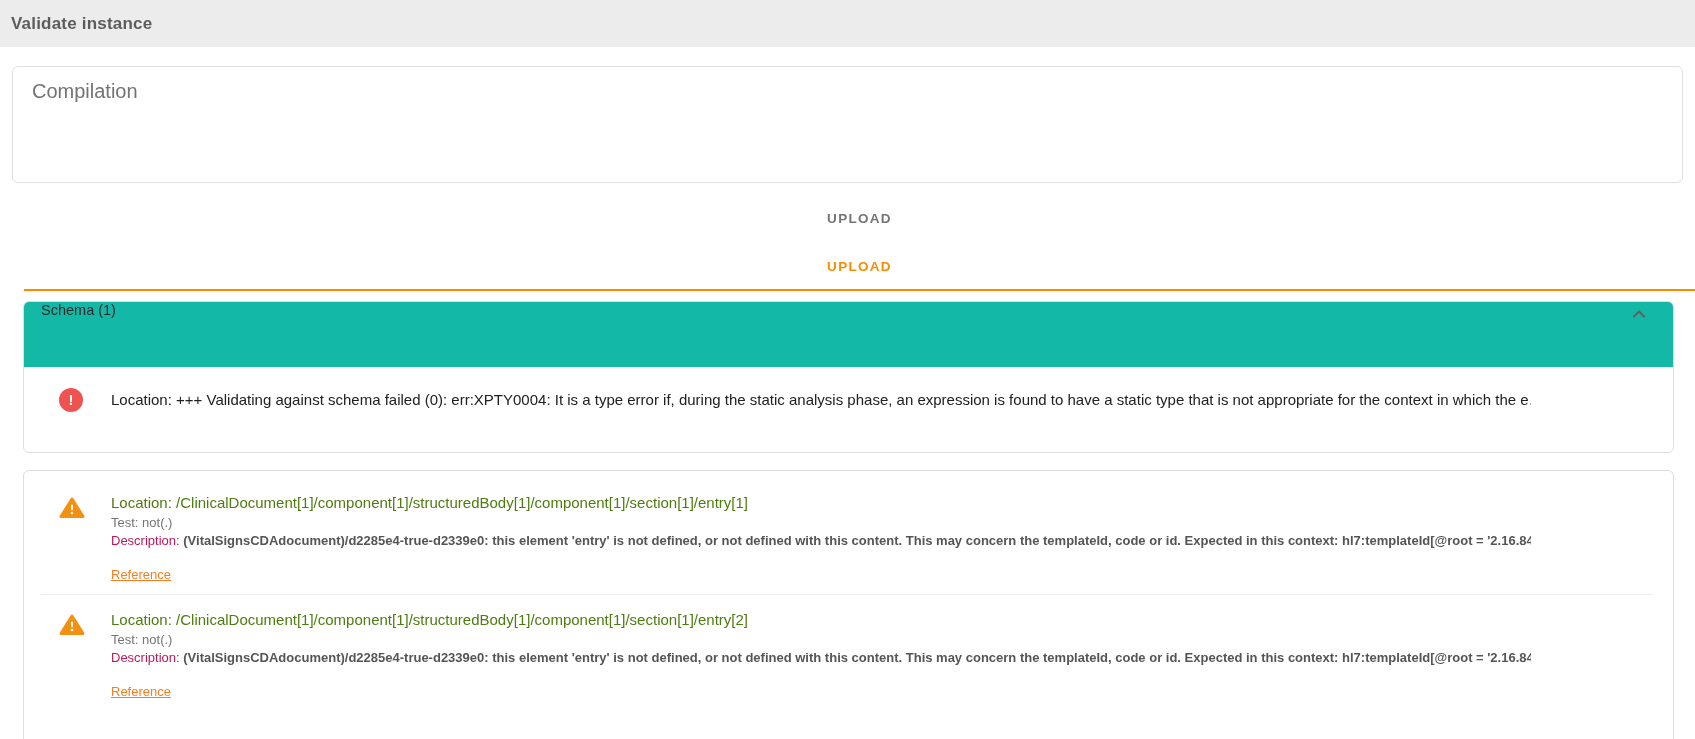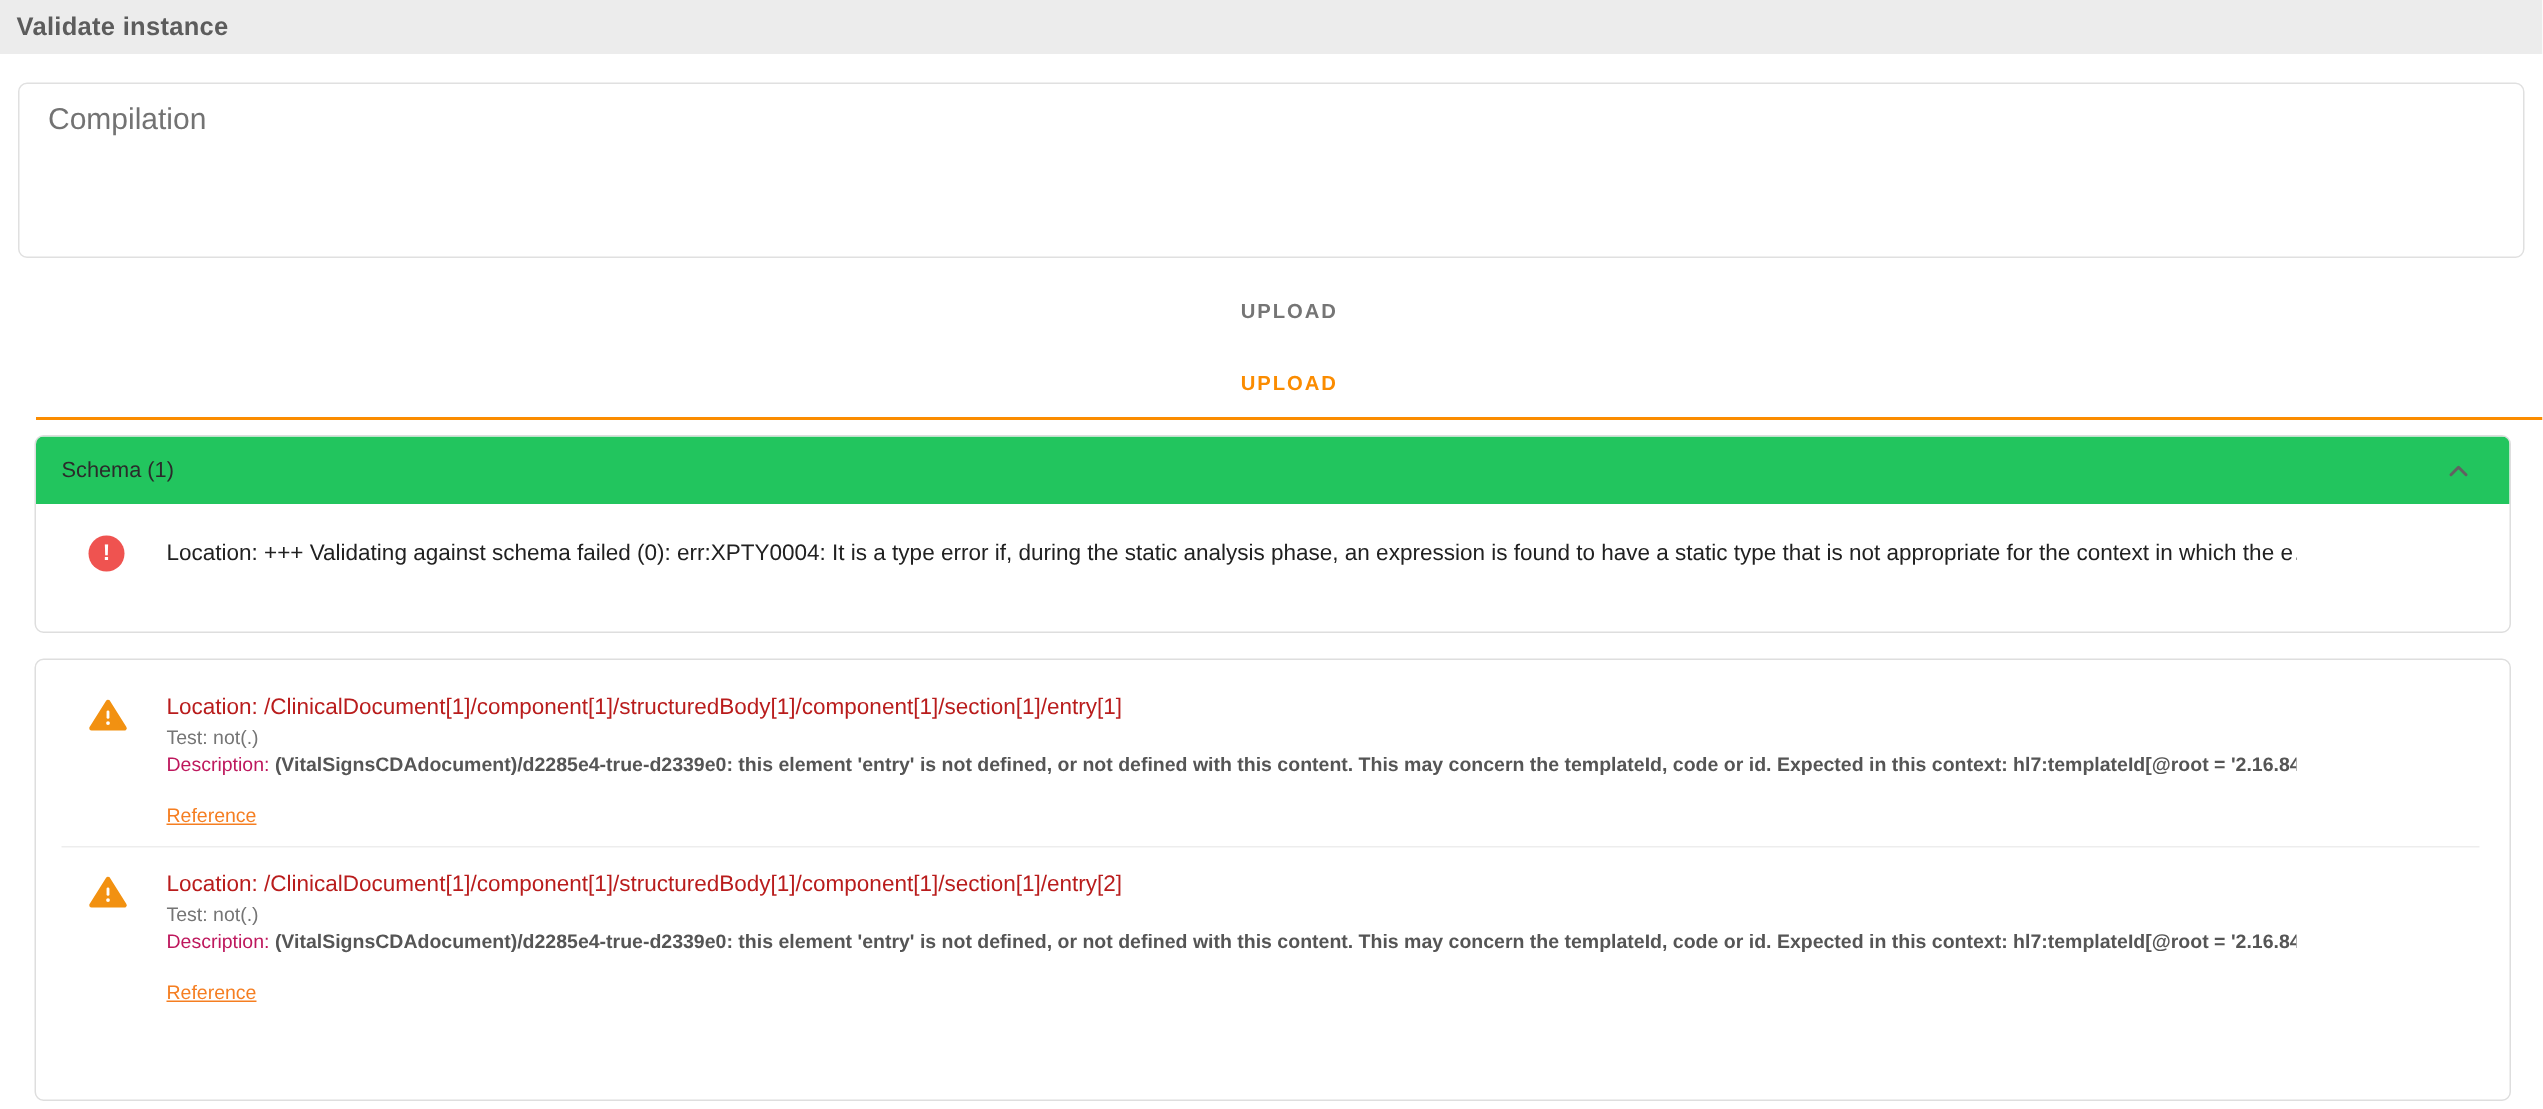--- a/index.html
+++ b/index.html
@@ -3,54 +3,54 @@
 <meta charset="utf-8">
 <style>
   * { box-sizing: border-box; margin: 0; padding: 0; }
   html, body {
     width: 1695px; height: 739px;
     background: #fff;
     font-family: "Liberation Sans", sans-serif;
     overflow: hidden;
   }
   
-  .topbar { height: 36px; background: #ececec; display: flex; align-items: center; padding: 0 11px; }
+  .topbar { height: 47px; background: #ececec; display: flex; align-items: center; padding: 0 11px; }
   .topbar h1 { font-size: 17px; font-weight: bold; color: #5c5c5c; letter-spacing: .2px; }
 
   
   .comp-card { margin: 19px 12px 0 12px; height: 117px; border: 1px solid #e0e0e0; border-radius: 6px; background: #fff; padding: 13px 19px; }
   .comp-title { font-size: 20px; font-weight: 400; color: #737373; }
   .comp-status { display: flex; align-items: center; margin-top: 27px; font-size: 13px; color: #5f6368; }
   .comp-status .ts { margin-right: 14px; color: #4a4a4a; }
   .dot { width: 13px; height: 13px; border-radius: 50%; background: #81c784; margin-right: 8px; }
   .comp-status .stat { margin-right: 10px; }
 
   
   .tabs { display: flex; margin: 12px 0 0 24px; flex-direction: column; }
   .tab { height: 48px; display: flex; align-items: center; justify-content: center; padding: 0 17px; font-size: 13.5px; font-weight: bold; letter-spacing: 1.3px; color: #757575; cursor: pointer; border-bottom: 2px solid transparent; }
   .tab.active { color: #fb8c00; border-bottom-color: #fb8c00; }
 
   
   .panel { margin: 10px 21px 0 23px; border: 1px solid #dedede; border-radius: 6px; background: #fff; overflow: hidden; }
   .panel + .panel { margin-top: 17px; }
-  .panel-header { height: 45px; background: #22c55e; display: flex; align-items: center; justify-content: space-between; padding: 0 22px 0 17px; cursor: pointer; }
+  .panel-header { height: 65px; background: #14b8a6; display: flex; justify-content: space-between; padding: 0 22px 0 17px; cursor: pointer; }
   .panel-title { font-size: 14.5px; color: #2b2b2b; }
   .chev { width: 24px; height: 24px; flex: none; }
 
   
   .schema-body { padding: 21px 40px 40px 35px; display: flex; align-items: flex-start; }
   .err-icon { width: 24px; height: 24px; min-width: 24px; border-radius: 50%; background: #ef5350; color: #fff; font-weight: bold; font-size: 15px; line-height: 24px; text-align: center; margin-right: 28px; }
   .schema-text { font-size: 15px; color: #212121; line-height: 24px; white-space: nowrap; overflow: hidden; max-width: 1420px; }
 
   
   .sch-body { padding: 16px 0 62px 0; }
   .sch-entry { display: flex; padding: 6px 40px 0 35px; }
   .warn-icon { width: 26px; height: 24px; flex: none; margin-right: 26px; margin-top: 3px; }
   .sch-content { min-width: 0; max-width: 1420px; }
-  .loc { font-size: 15px; color: #b91c1c; line-height: 20px; }
+  .loc { font-size: 15px; color: #4d7c0f; line-height: 20px; }
   .test { font-size: 13px; color: #757575; line-height: 17px; margin-top: 1px; }
   .desc { font-size: 13px; line-height: 17px; margin-top: 1px; white-space: nowrap; overflow: hidden; }
   .desc-label { color: #be185d; }
   .desc-text { color: #555; font-weight: bold; }
   .ref { display: inline-block; margin-top: 18px; font-size: 13px; color: #f57e21; text-decoration: underline; cursor: pointer; }
   .divider { border-top: 1px solid #ededed; margin: 11px 20px 9px 17px; }
 </style>
 </head>
 <body>
 

